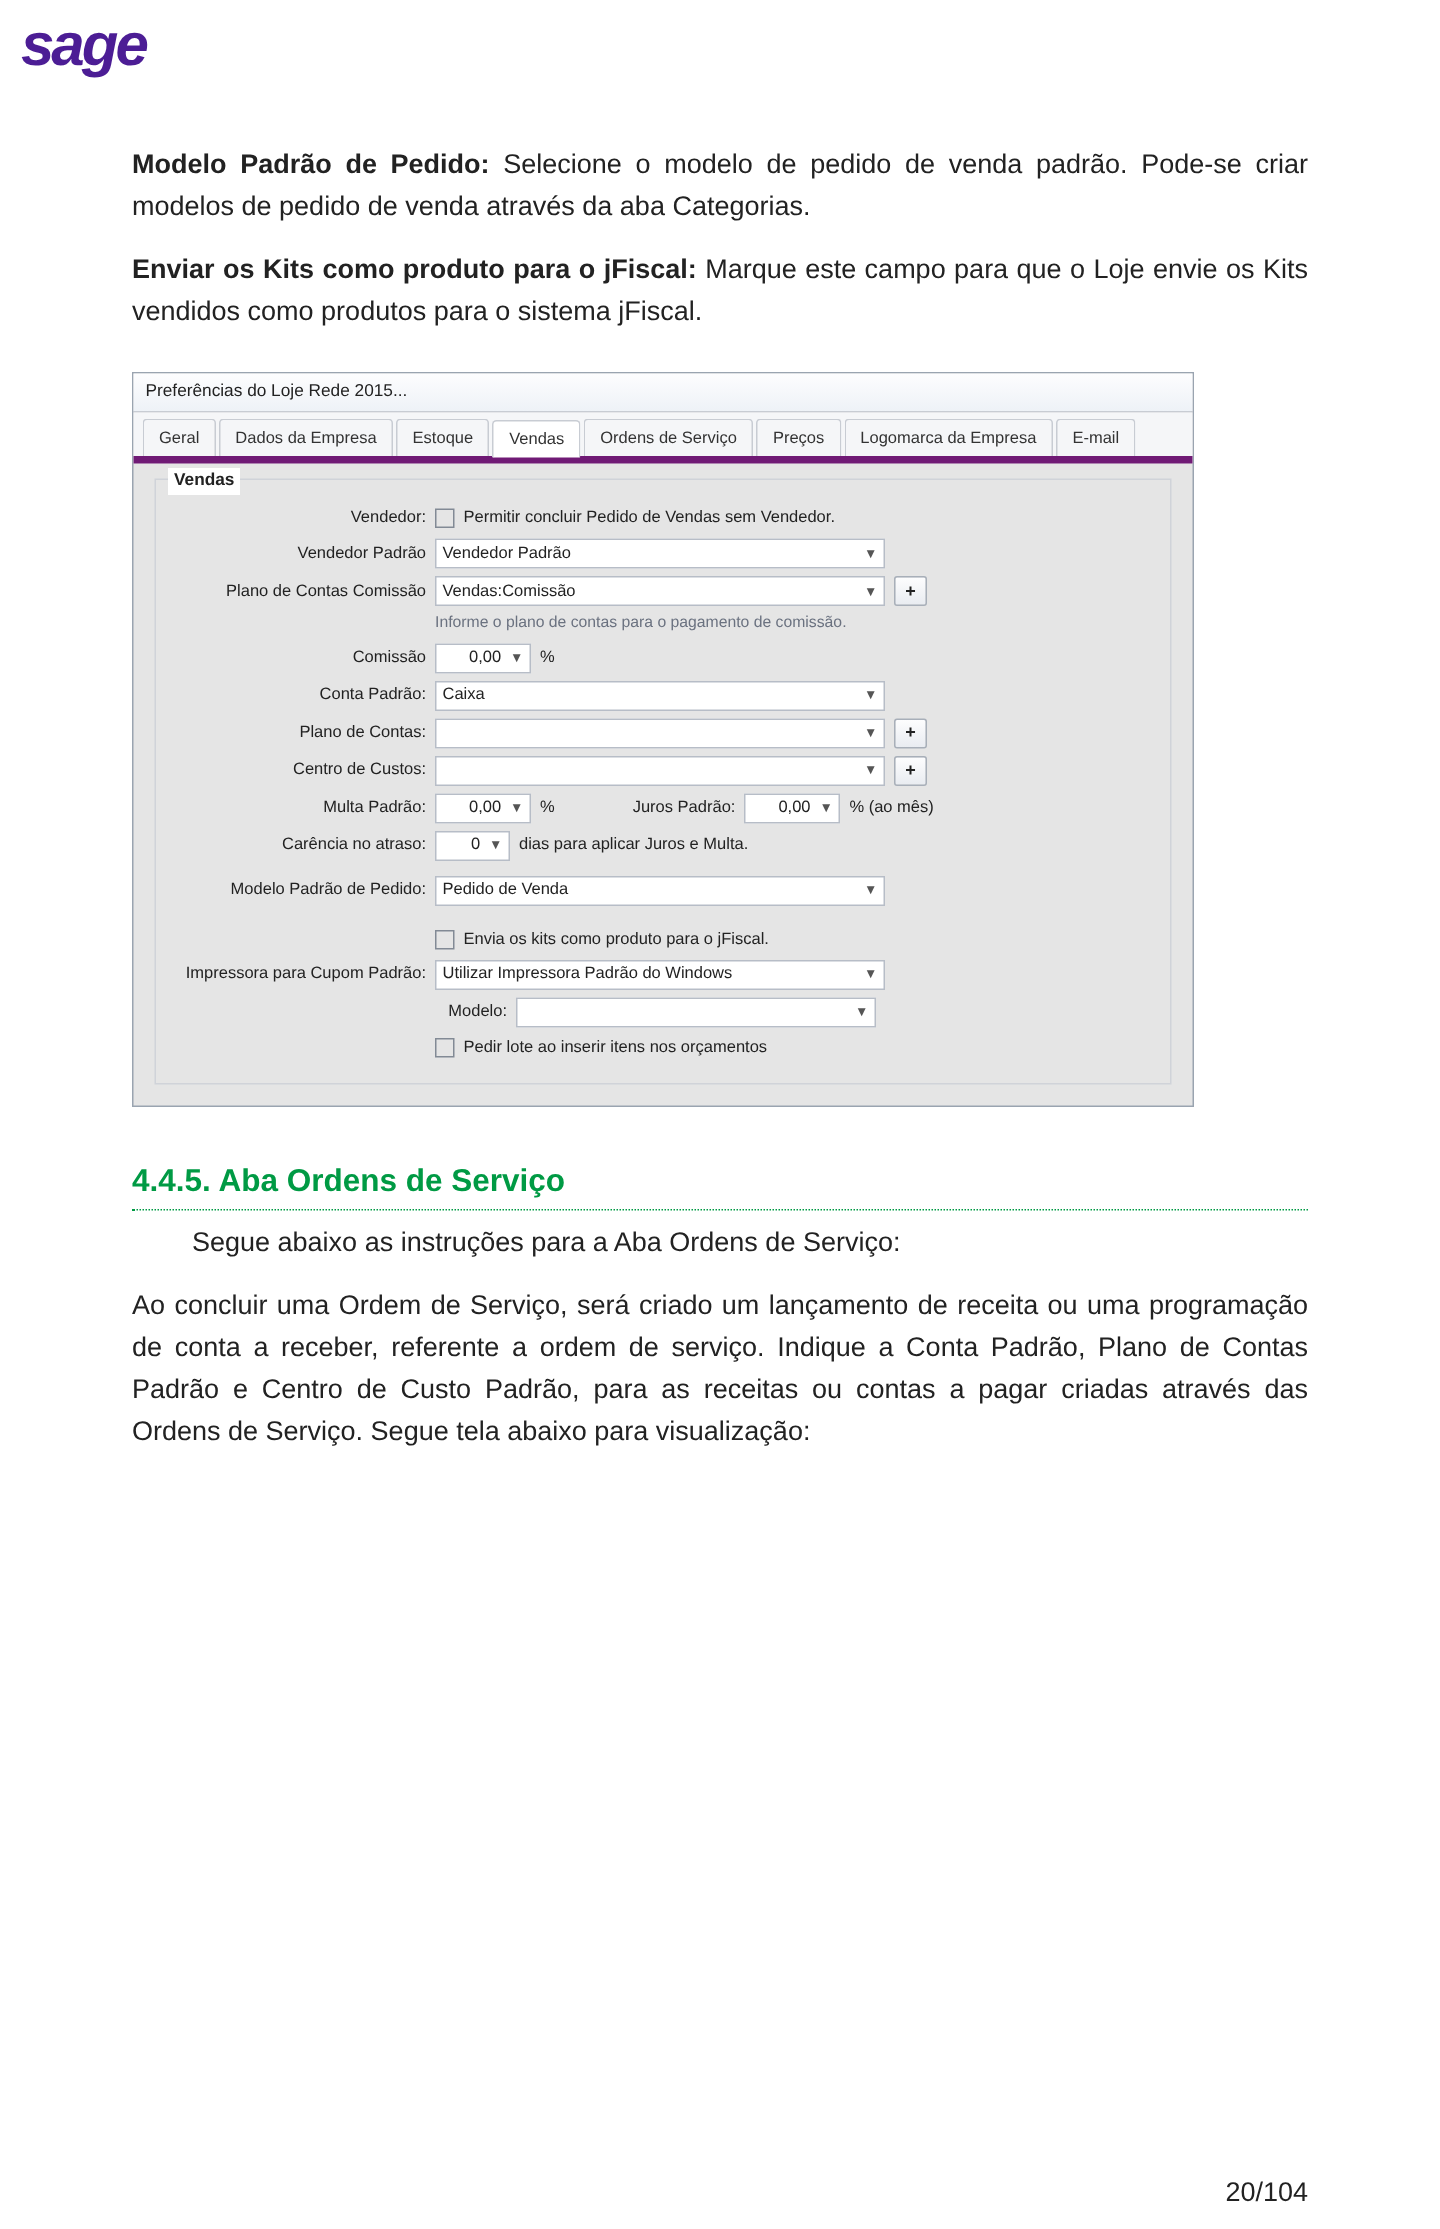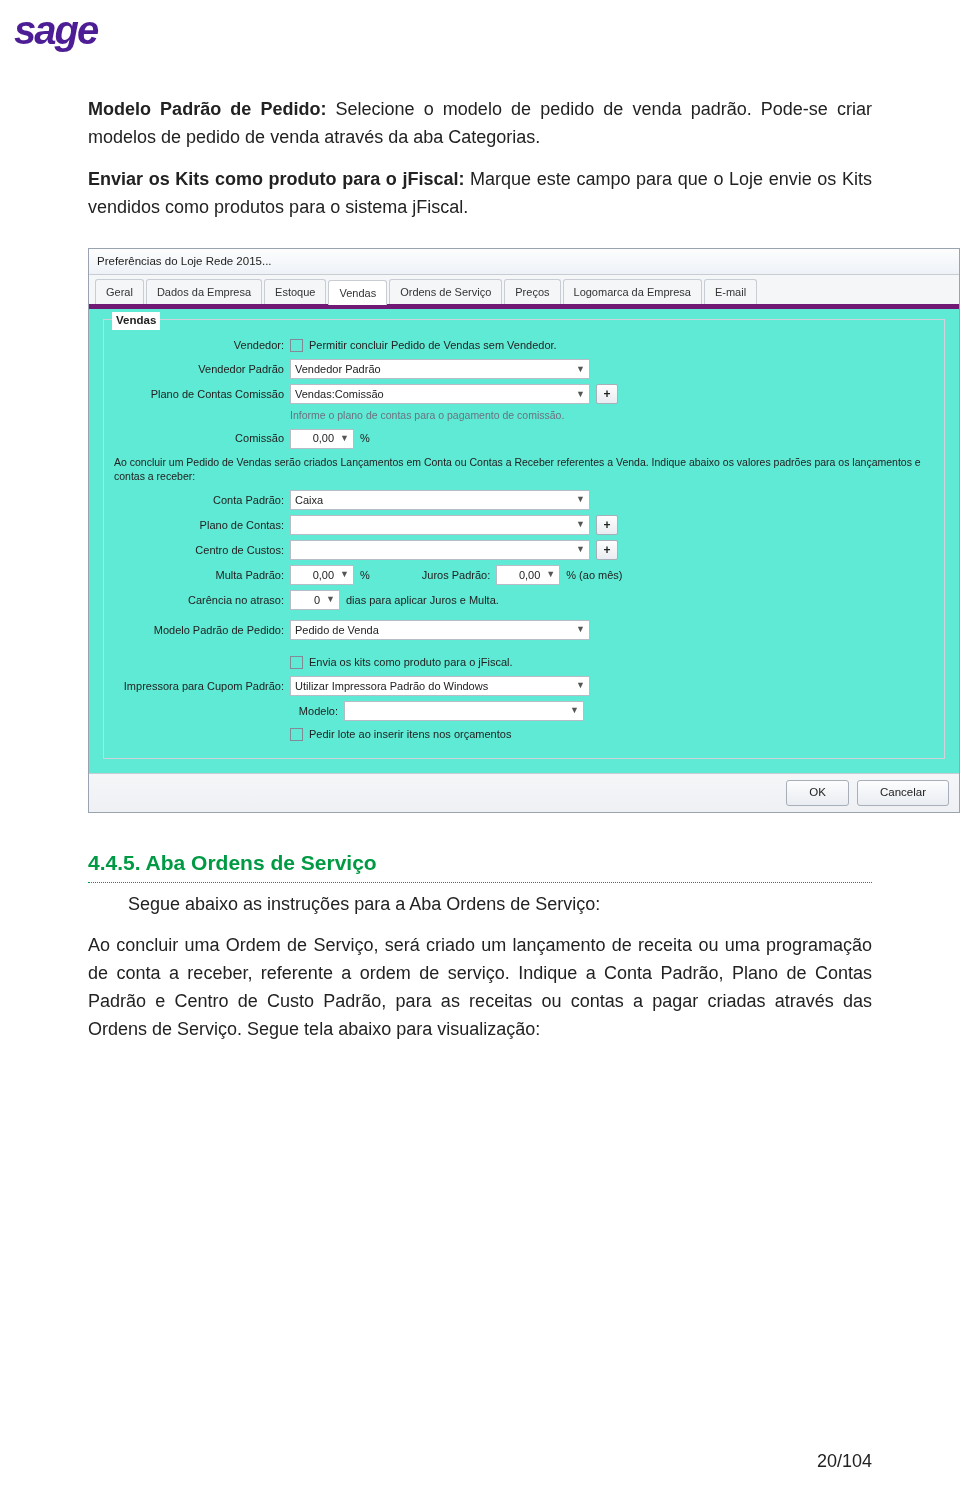--- a/index.html
+++ b/index.html
@@ -27,22 +27,22 @@
     font-size: 18px;
     line-height: 1.55;
   }
   .content p { margin-bottom: 14px; text-align: justify; }
   .content p .bold { font-weight: 700; }
 
   
   .win {
     margin-top: 26px;
     border: 1px solid #9aa4b0;
-    width: 872px;
-    background: #5eead4;
+    width: 708px;
+    background: #e5e5e5;
     font-size: 11.5px;
     color: #222;
   }
   .win-title {
     background: linear-gradient(#fdfdfe,#eef2f7);
     border-bottom: 1px solid #c8ccd3;
     padding: 4px 8px;
   }
   .tabs {
     display: flex;
@@ -204,21 +204,20 @@
 
         <div class="row">
           <div class="label">Comissão</div>
           <div class="select small">
             <span>0,00</span>
             <span class="caret">▼</span>
           </div>
           <span style="font-size:11px;">%</span>
         </div>
 
-        <div class="longtext">Ao concluir um Pedido de Vendas serão criados Lançamentos em Conta ou Contas a Receber referentes a Venda. Indique abaixo os valores padrões para os lançamentos e contas a receber:</div>
 
         <div class="row">
           <div class="label">Conta Padrão:</div>
           <div class="select wide">
             <span>Caixa</span>
             <span class="caret">▼</span>
           </div>
         </div>
 
         <div class="row">
@@ -296,24 +295,20 @@
         </div>
 
         <div class="row">
           <div class="label"></div>
           <span class="checkbox"></span>
           <span style="font-size:11px;">Pedir lote ao inserir itens nos orçamentos</span>
         </div>
 
       </div>
     </div>
-    <div class="footer">
-      <div class="btn">OK</div>
-      <div class="btn">Cancelar</div>
-    </div>
   </div>
 
   <div class="section-head">
     <span>4.4.5.</span><span> Aba Ordens de Serviço</span>
   </div>
   <hr class="dotted">
 
   <p style="text-indent:40px;">Segue abaixo as instruções para a Aba Ordens de Serviço:</p>
 
 

